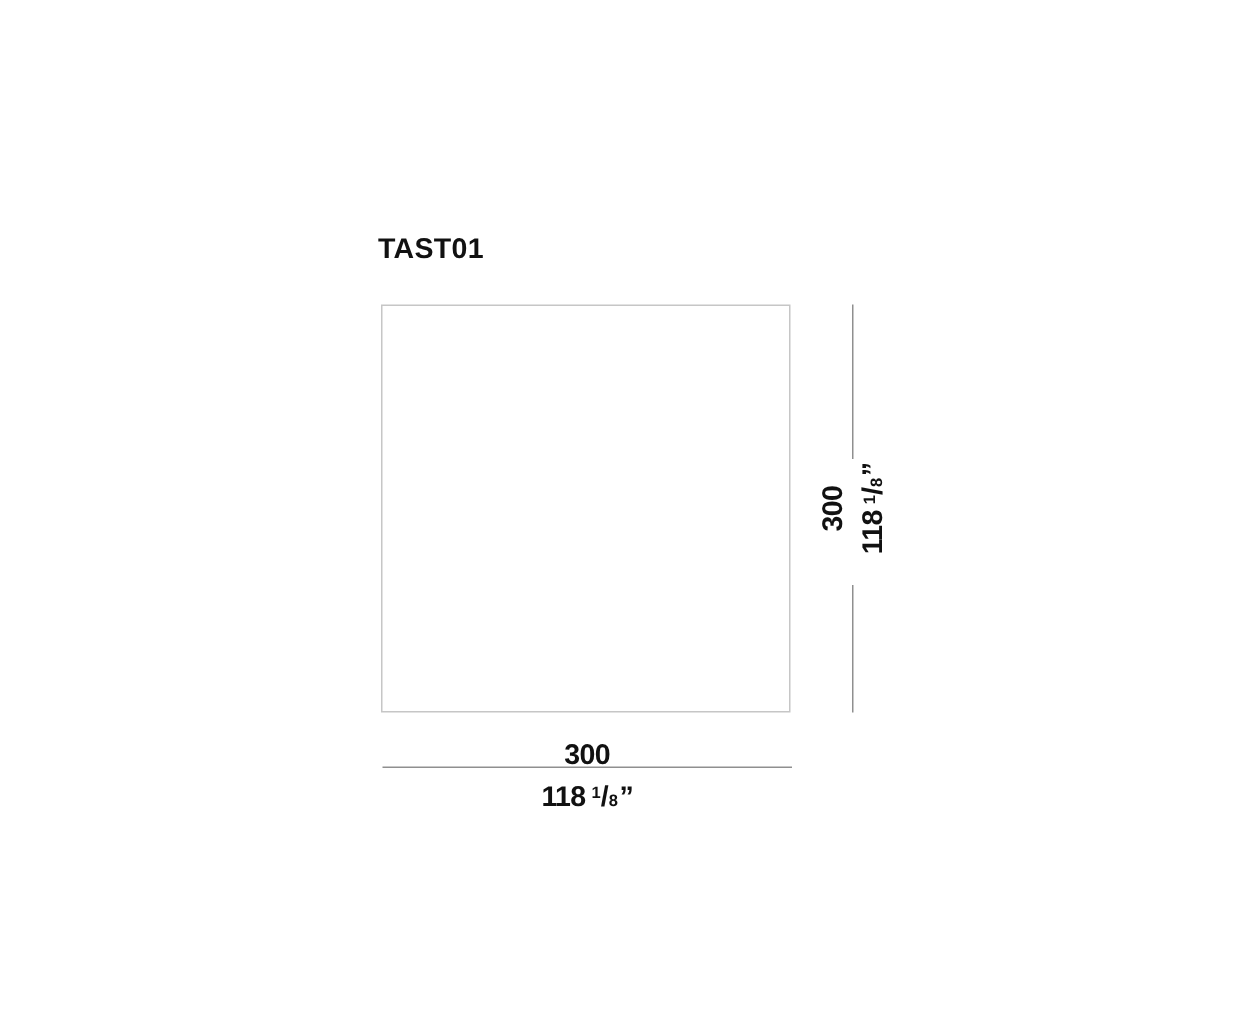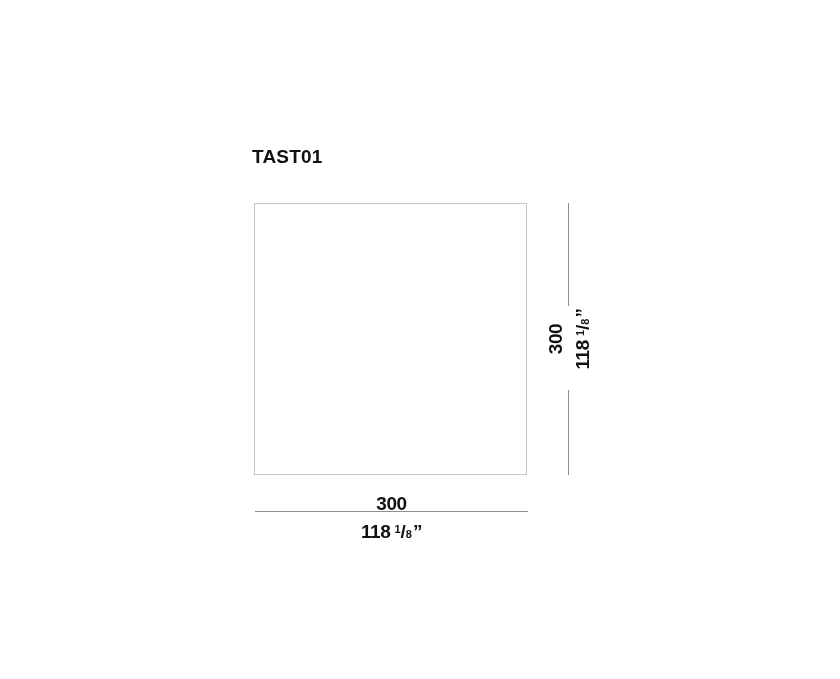--- a/index.html
+++ b/index.html
@@ -12,21 +12,21 @@
     width: 840px;
     height: 679px;
     background: #ffffff;
     overflow: hidden;
     font-family: "Liberation Sans", sans-serif;
     color: #111111;
   }
   .product-title {
     position: absolute;
     left: 252px;
-    top: 146px;
+    top: 156px;
     font-size: 19px;
     line-height: 22px;
     font-weight: 700;
     letter-spacing: 0.2px;
     white-space: nowrap;
   }
   .product-outline {
     position: absolute;
     left: 254px;
     top: 203px;

